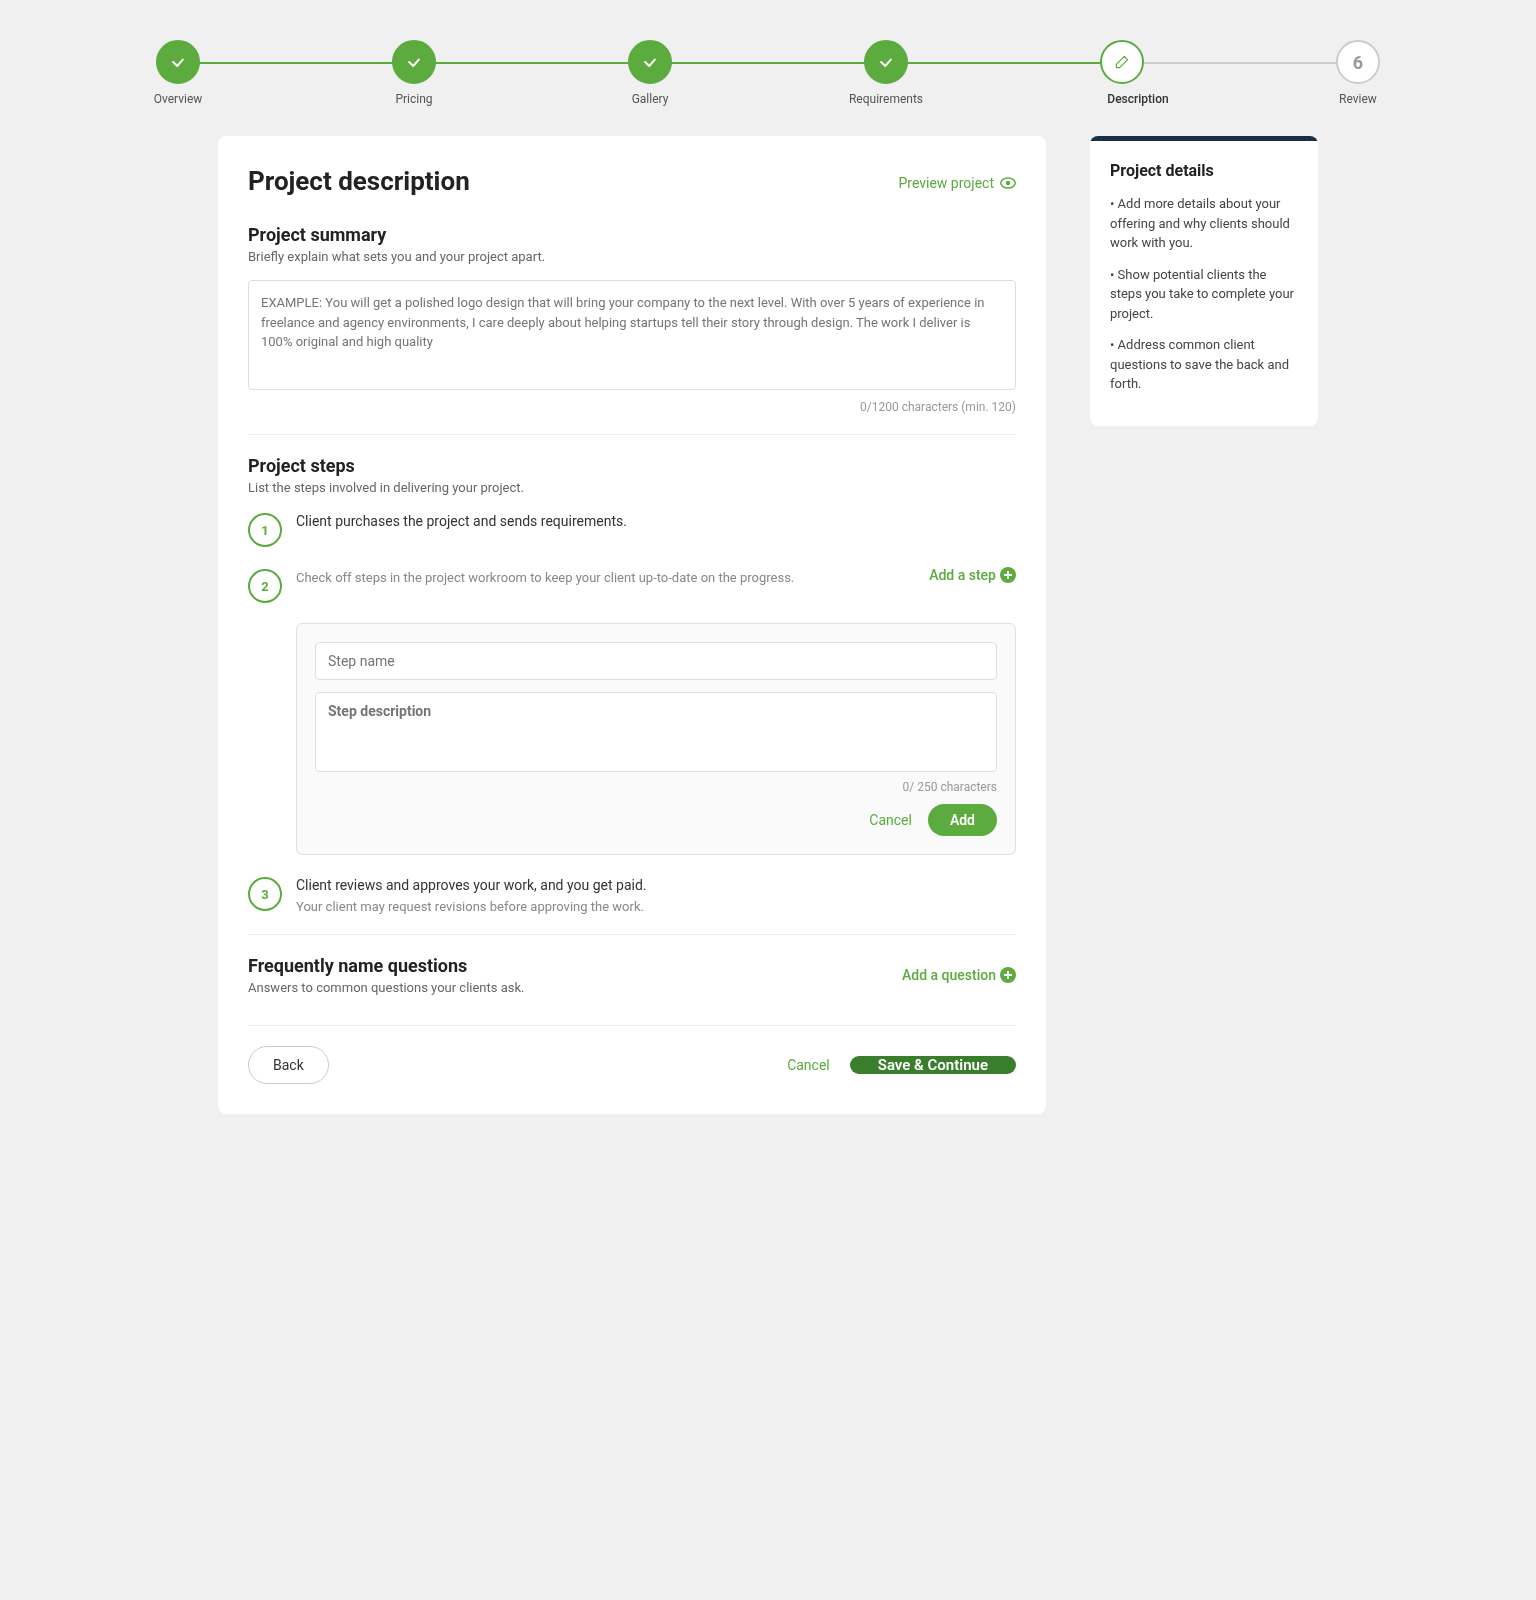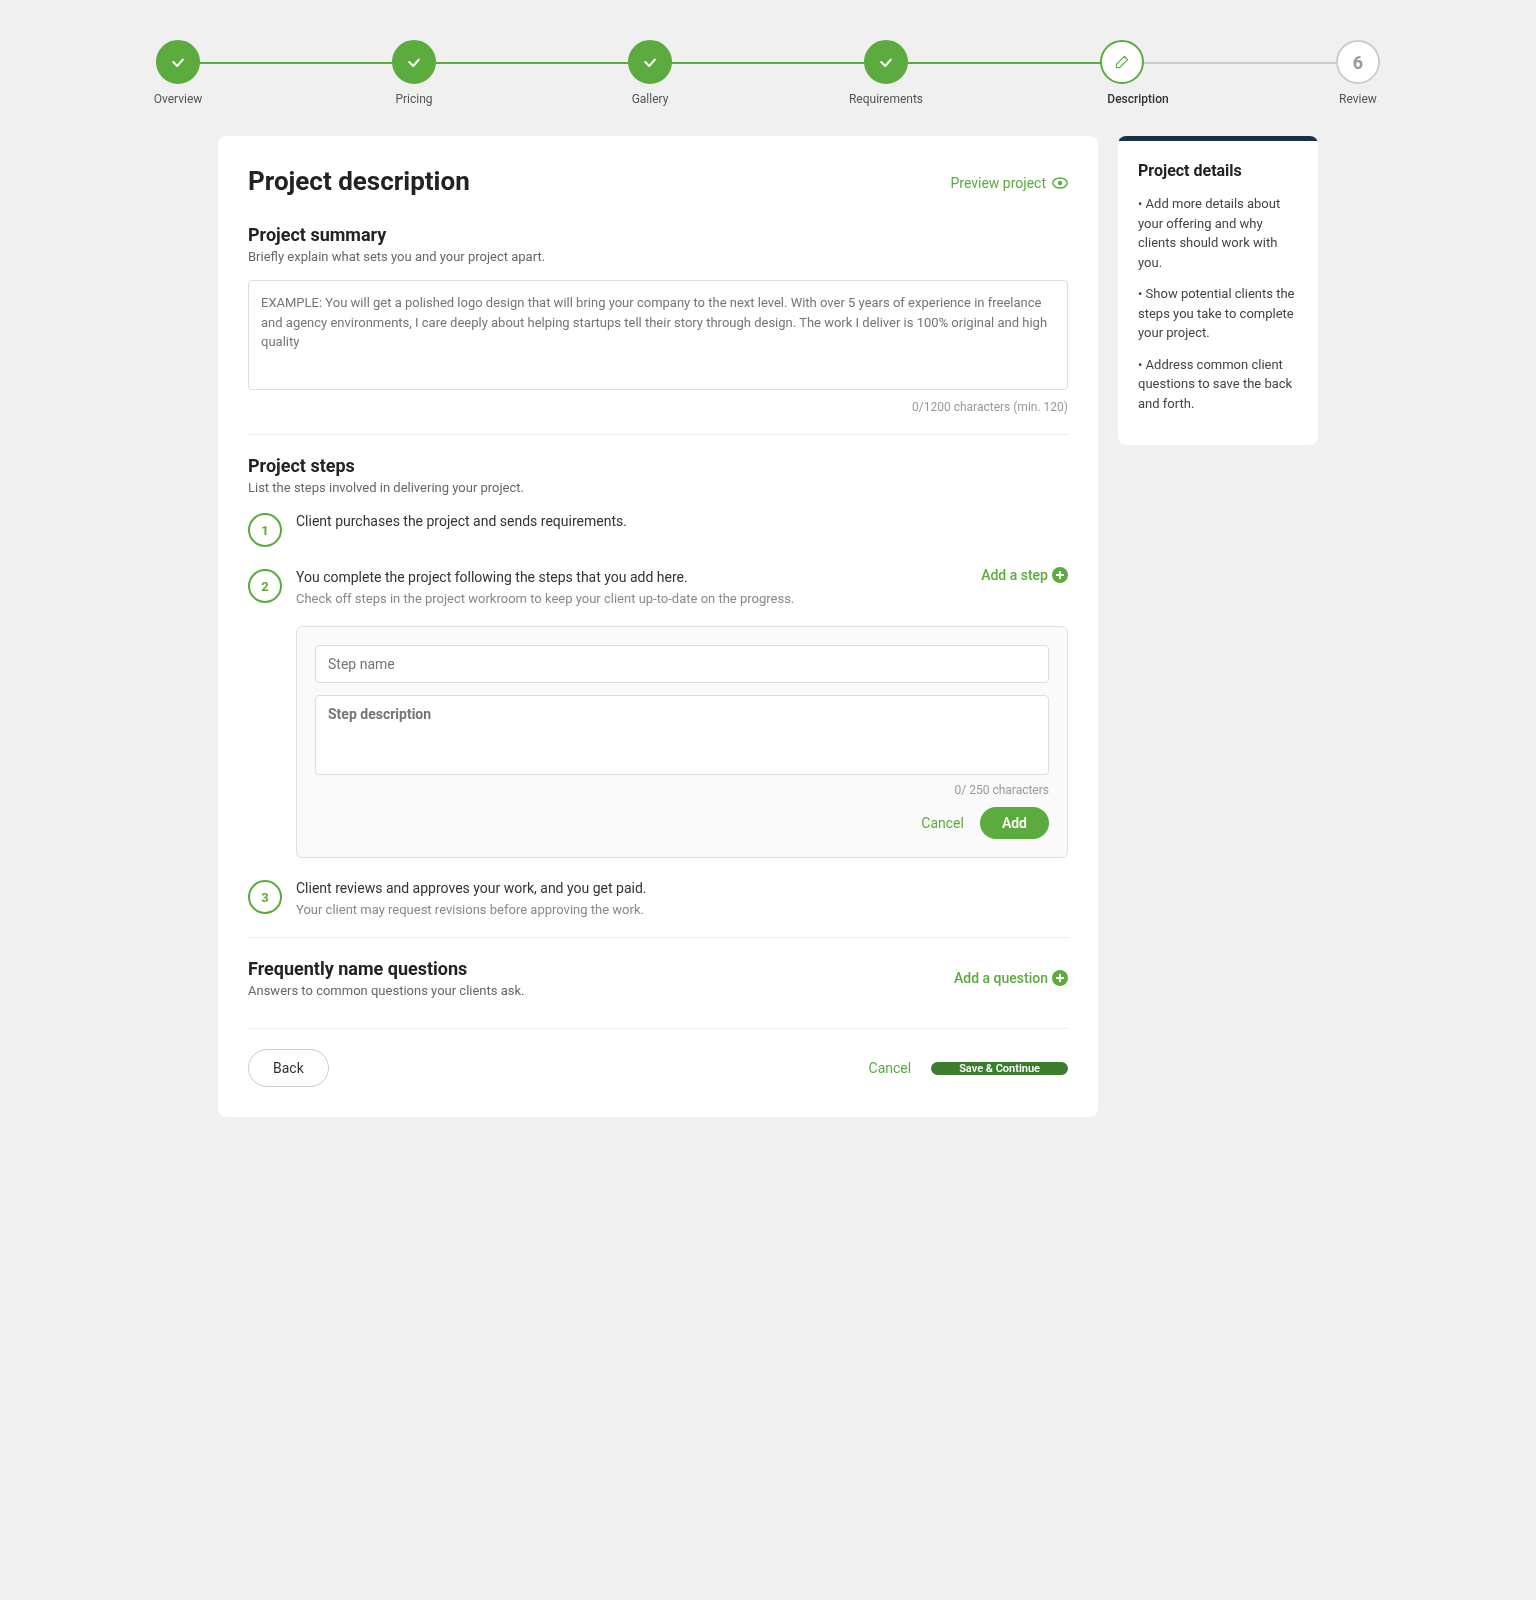--- a/index.html
+++ b/index.html
@@ -326,39 +326,40 @@
       cursor: pointer;
       font-family: inherit;
     }
 
     .save-continue-btn {
       background: #3a7d2c;
       color: white;
       border: none;
       border-radius: 22px;
       padding: 0 28px;
-      font-size: 11px;
+      font-size: 15px;
       font-weight: 600;
       cursor: pointer;
       font-family: inherit;
     }
 
     .right-actions {
       display: flex;
       align-items: center;
       gap: 20px;
     }
 
     
     .right-panel {
-      width: 200px;
+      width: 228px;
       background: white;
       border-radius: 8px;
       overflow: hidden;
       height: fit-content;
+      margin-left: 24px;
     }
 
     .right-panel-bar {
       height: 5px;
       background: #1a2e44;
       border-radius: 8px 8px 0 0;
     }
 
     .right-panel-content {
       padding: 20px;
@@ -521,21 +522,20 @@
         </div>
       </div>
 
       <div class="step-row">
         <div class="step-number-circle">
           <span>2</span>
         </div>
         <div class="step-content">
           <div style="display:flex; justify-content:space-between; align-items:flex-start;">
             <div>
-              <div class="step-text">You complete the project following the steps that you add here.</div>
               <div class="step-subtext">Check off steps in the project workroom to keep your client up-to-date on the progress.</div>
             </div>
             <div class="add-step-link">
               <span>Add a step</span>
               <span class="plus-icon"></span>
             </div>
           </div>
         </div>
       </div>
 

